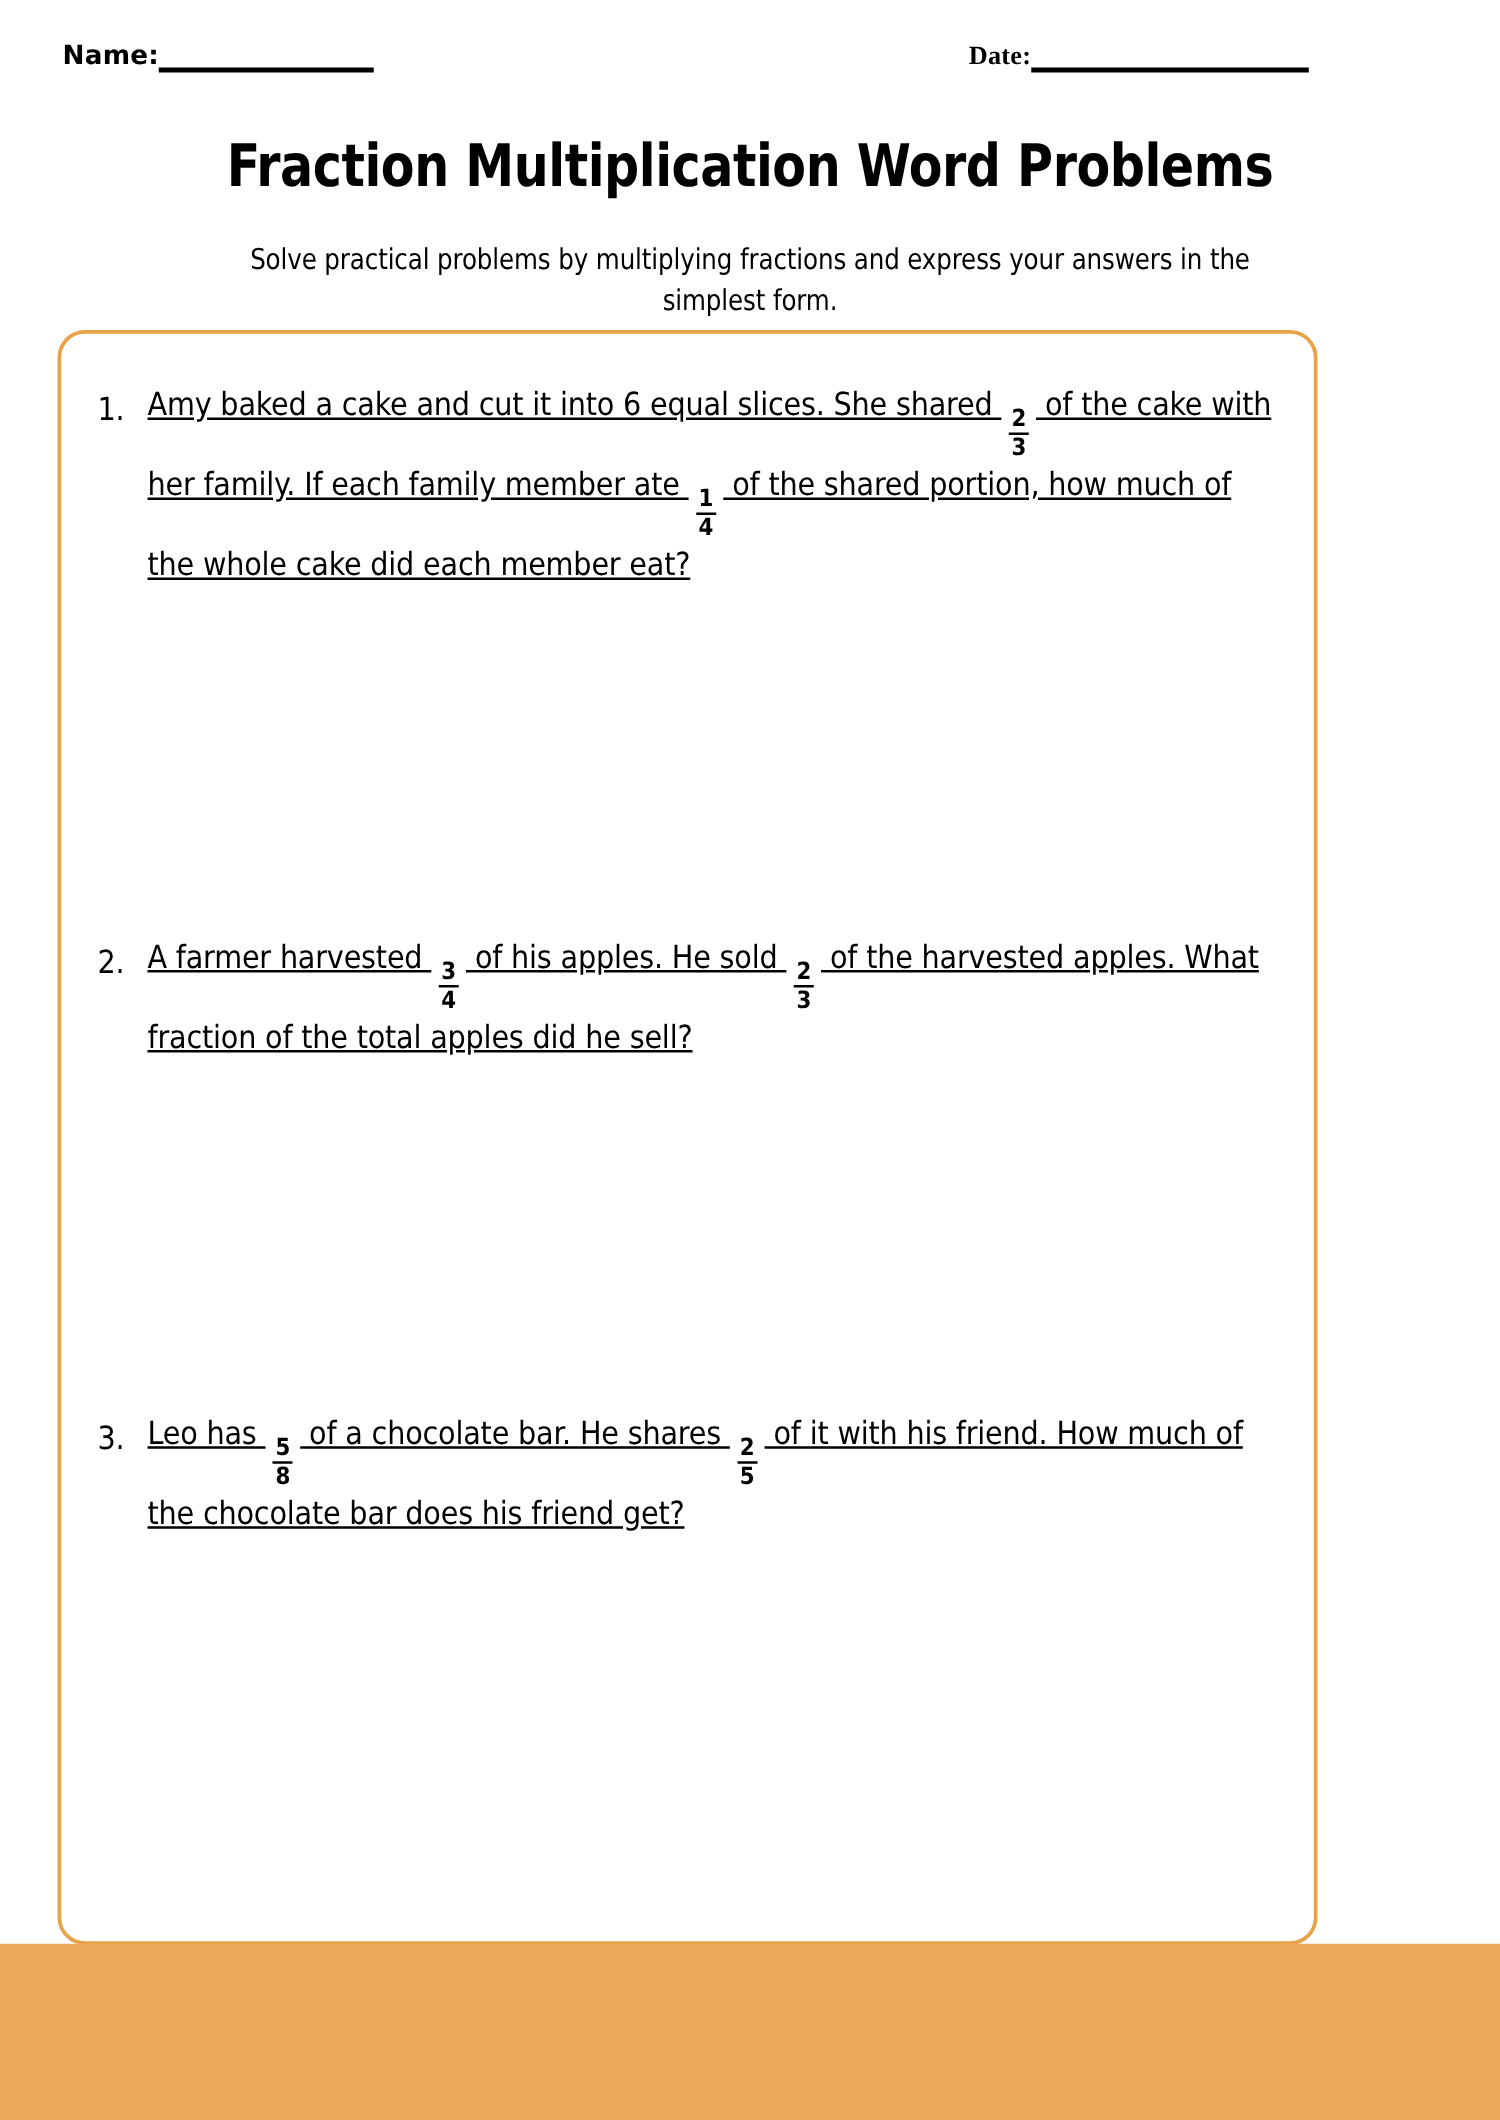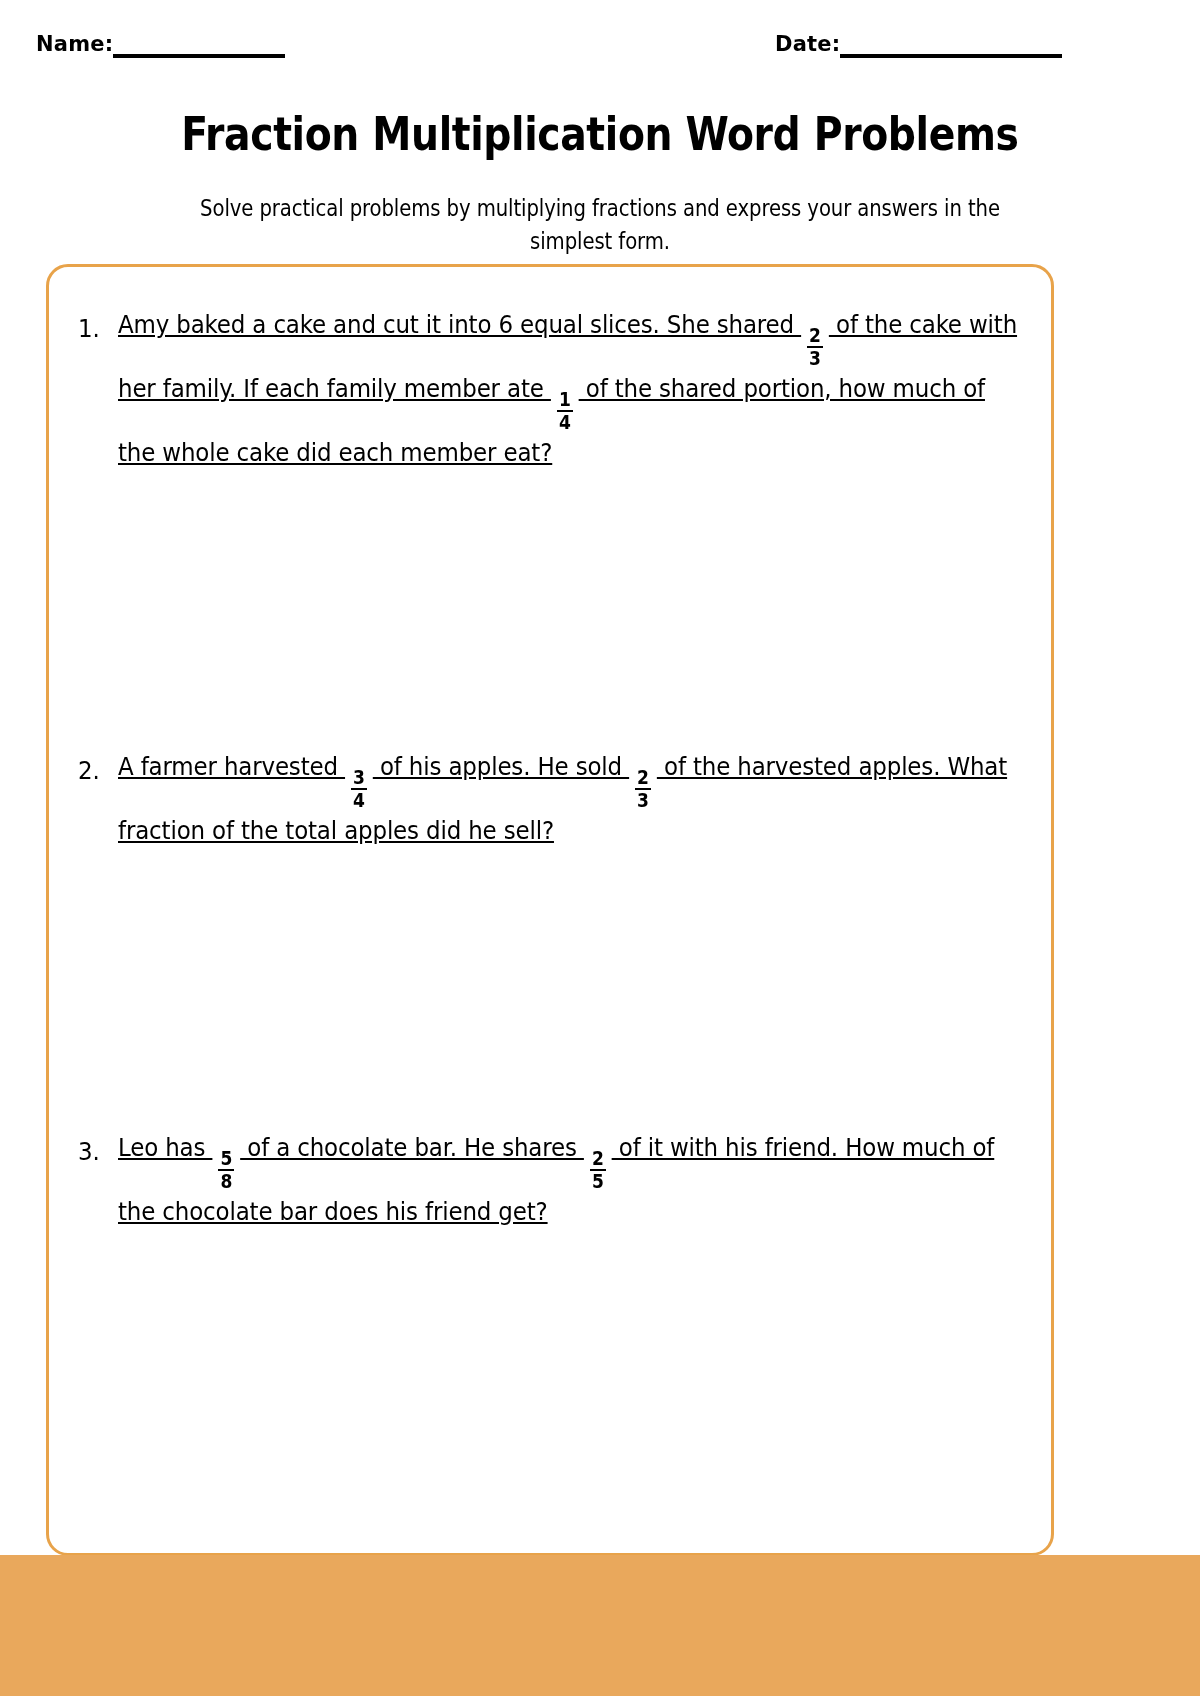--- a/index.html
+++ b/index.html
@@ -26,22 +26,22 @@
   }
   .field {
     position: absolute;
     display: flex;
     align-items: flex-end;
     font-family: "DejaVu Sans", sans-serif;
     font-weight: 700;
     font-size: 21px;
     letter-spacing: 0.2px;
   }
-  .field-name { left: 36px; }
-  .field-date { left: 775px; }
+  .field-name { left: 50px; }
+  .field-date { left: 775px; font-family: Liberation Serif, serif; }
   .field-label {
     white-space: pre;
     line-height: 1;
     padding-bottom: 3px;
   }
   .field-rule {
     display: inline-block;
     border-bottom: 4px solid #000000;
     height: 0;
   }

